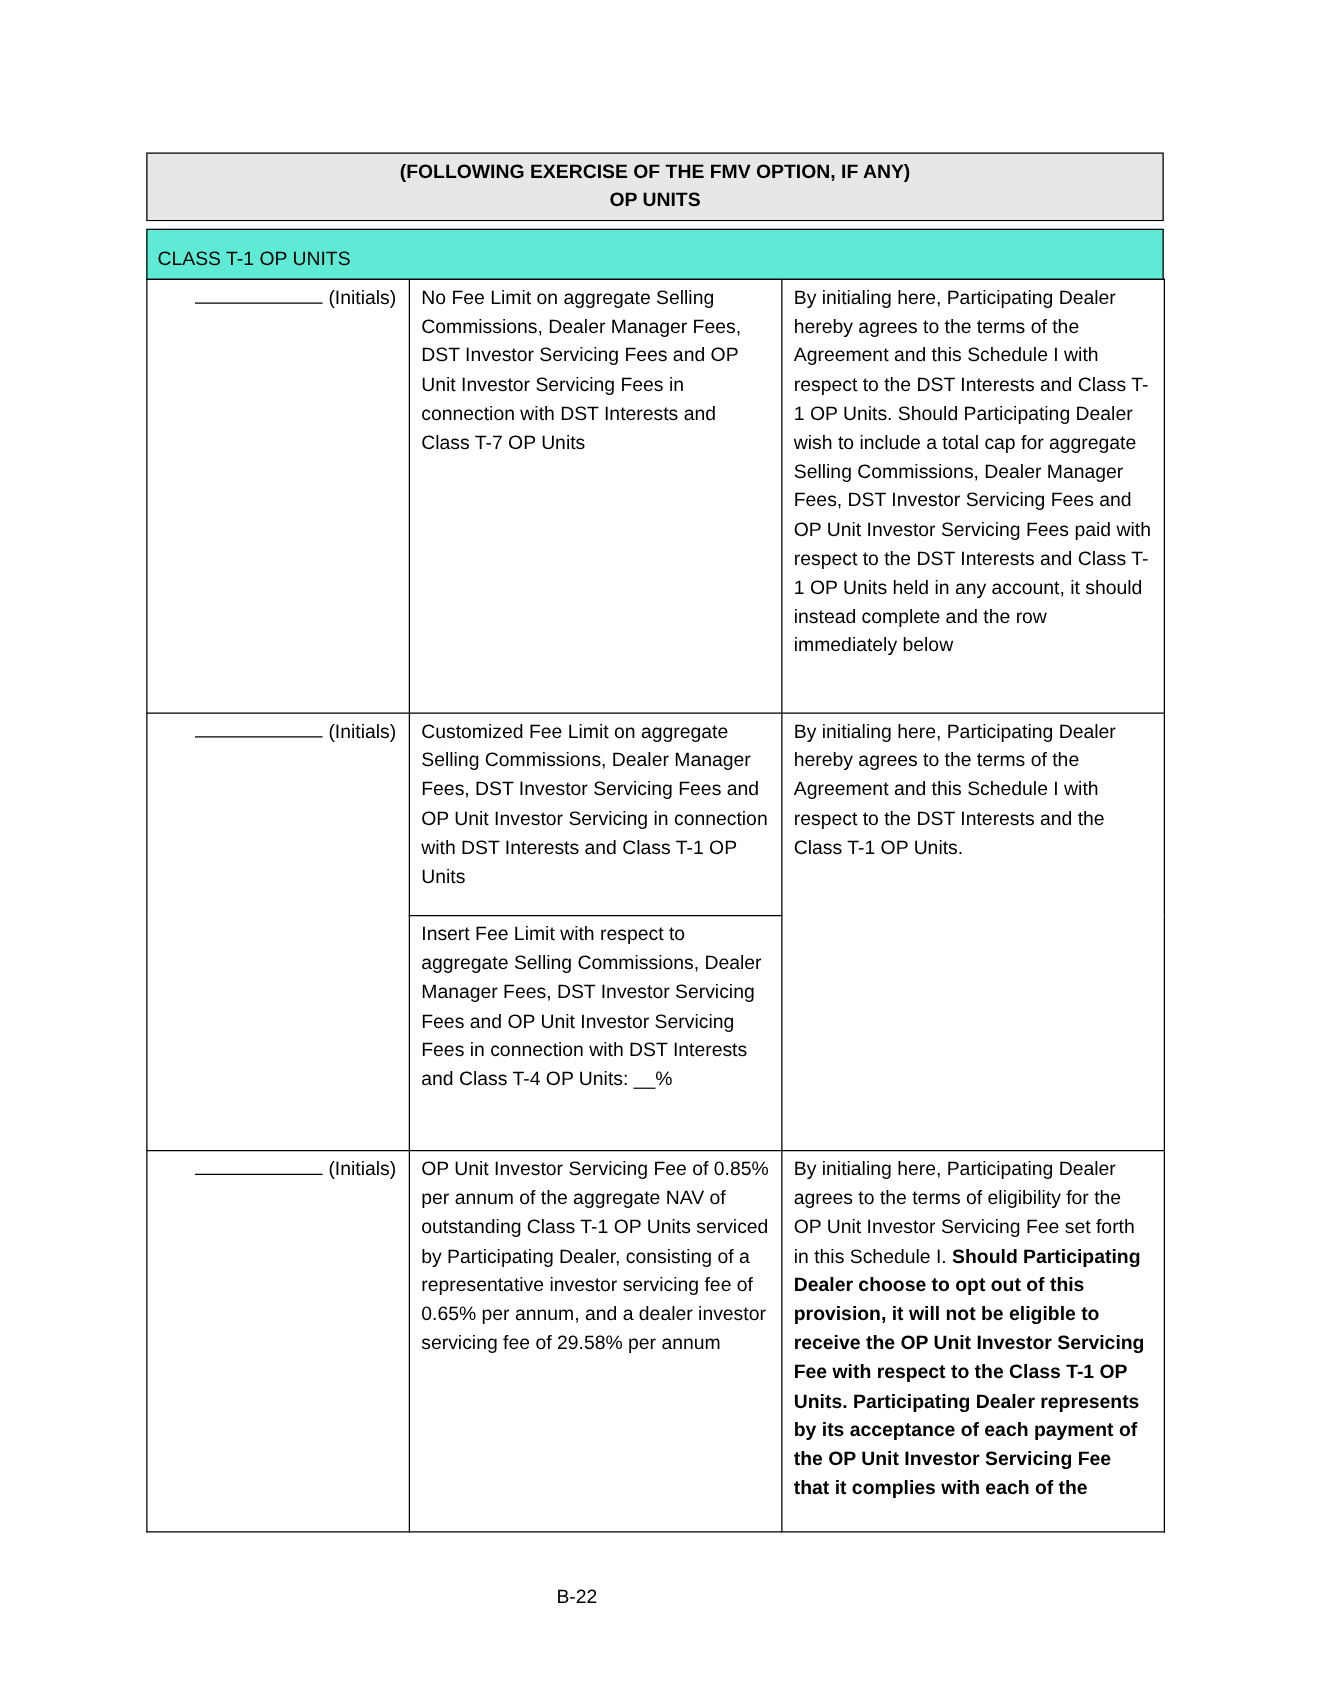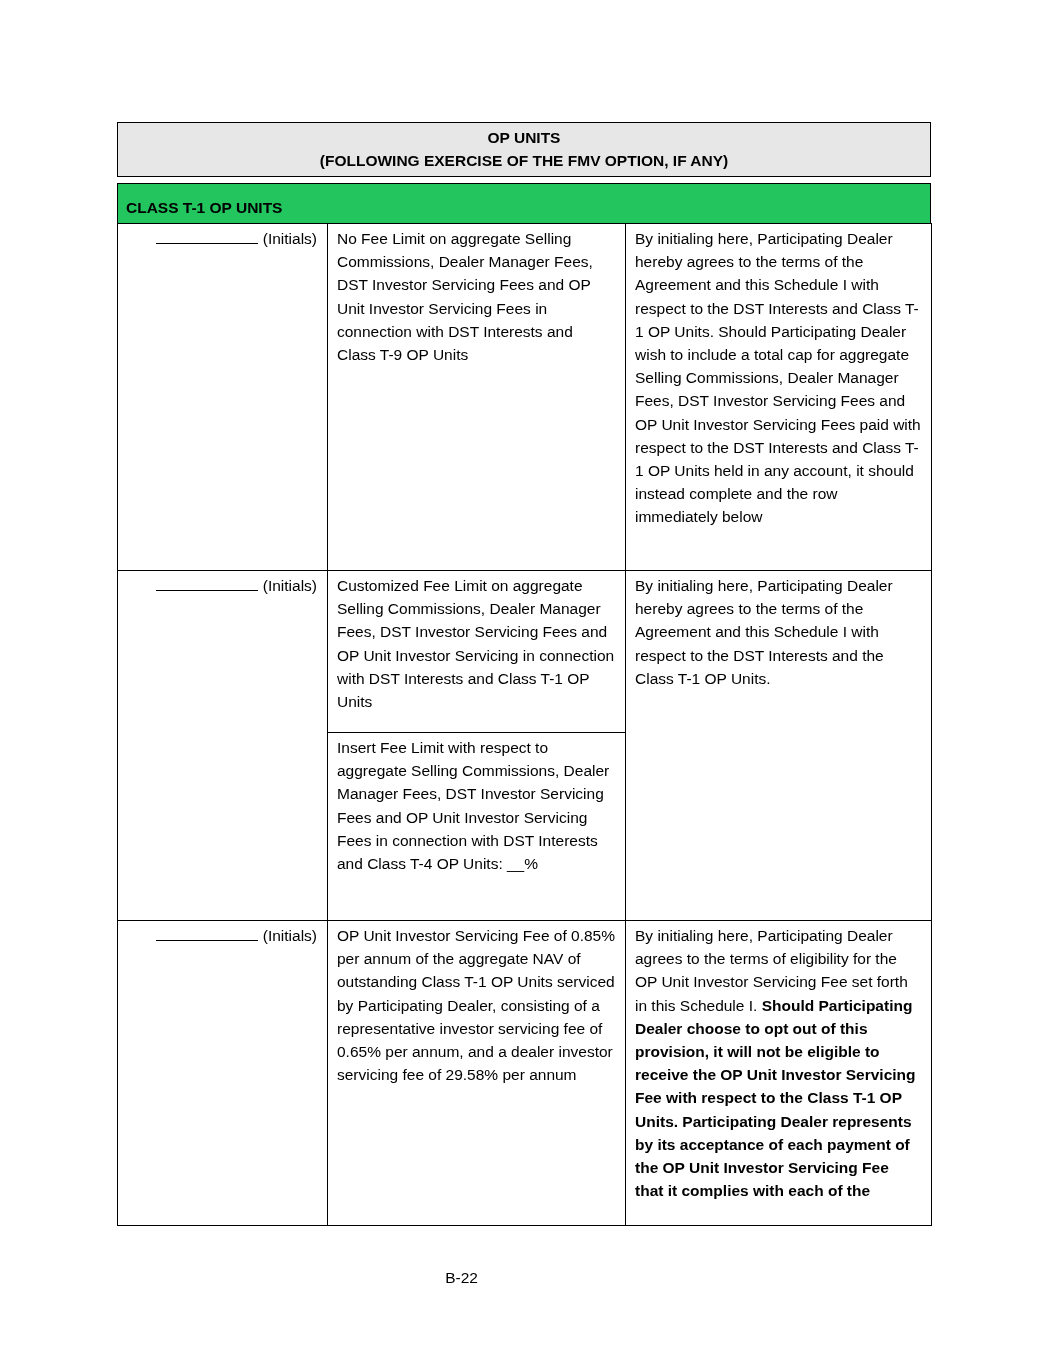--- a/index.html
+++ b/index.html
@@ -21,22 +21,22 @@
     background:#e7e7e7;
     text-align:center;
     font-weight:bold;
     font-size:15.5px;
     line-height:23px;
     padding:3px 0 4px 0;
   }
   .header-gap { height:6px; background:#ffffff; }
   .section-band {
     border:1px solid #000;
-    background:#22c55e;
-    font-weight:bold;
+    background:#5eead4;
+    font-weight:normal;
     font-size:15.5px;
     line-height:23px;
     padding:12px 8px 4px 8px;
   }
   table.body-table {
     border-collapse:collapse;
     width:100%;
     table-layout:fixed;
     margin-top:-1px;
   }
@@ -72,22 +72,22 @@
   }
 </style>
 </head>
 <body>
 
 <div class="page">
 
   <div class="doc-table-wrap">
 
     <div class="header-box">
+      <div>(FOLLOWING EXERCISE OF THE FMV OPTION, IF ANY)</div>
       <div>OP UNITS</div>
-      <div>(FOLLOWING EXERCISE OF THE FMV OPTION, IF ANY)</div>
     </div>
 
     <div class="header-gap"></div>
 
     <div class="section-band">
       <span>CLASS T-1 OP UNITS</span>
     </div>
 
     <table class="body-table">
       <colgroup>
@@ -95,21 +95,21 @@
         <col style="width:298px">
         <col style="width:306px">
       </colgroup>
 
       <tbody>
           <tr class="r1">
         <td class="initials-cell">
           <span class="blank-line"></span><span>(Initials)</span>
         </td>
         <td>
-          <span>No Fee Limit on aggregate Selling Commissions, Dealer Manager Fees, DST Investor Servicing Fees and OP Unit Investor Servicing Fees in connection with DST Interests and Class T-9 OP Units</span>
+          <span>No Fee Limit on aggregate Selling Commissions, Dealer Manager Fees, DST Investor Servicing Fees and OP Unit Investor Servicing Fees in connection with DST Interests and Class T-7 OP Units</span>
         </td>
         <td>
           <span>By initialing here, Participating Dealer hereby agrees to the terms of the Agreement and this Schedule I with respect to the DST Interests and Class T-1 OP Units. Should Participating Dealer wish to include a total cap for aggregate Selling Commissions, Dealer Manager Fees, DST Investor Servicing Fees and OP Unit Investor Servicing Fees paid with respect to the DST Interests and Class T-1 OP Units held in any account, it should instead complete and the row immediately below</span>
         </td>
       </tr>
 
       <tr class="r2a">
         <td class="initials-cell" rowspan="2">
           <span class="blank-line"></span><span>(Initials)</span>
         </td>

